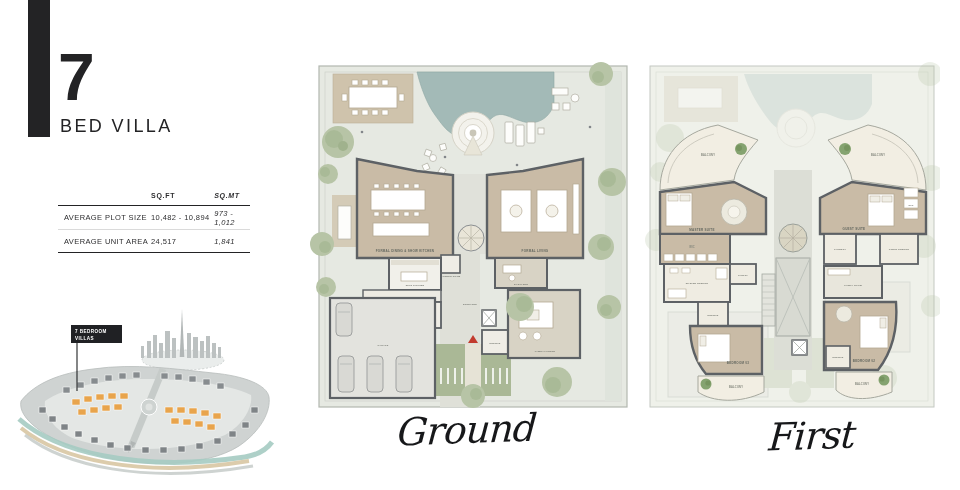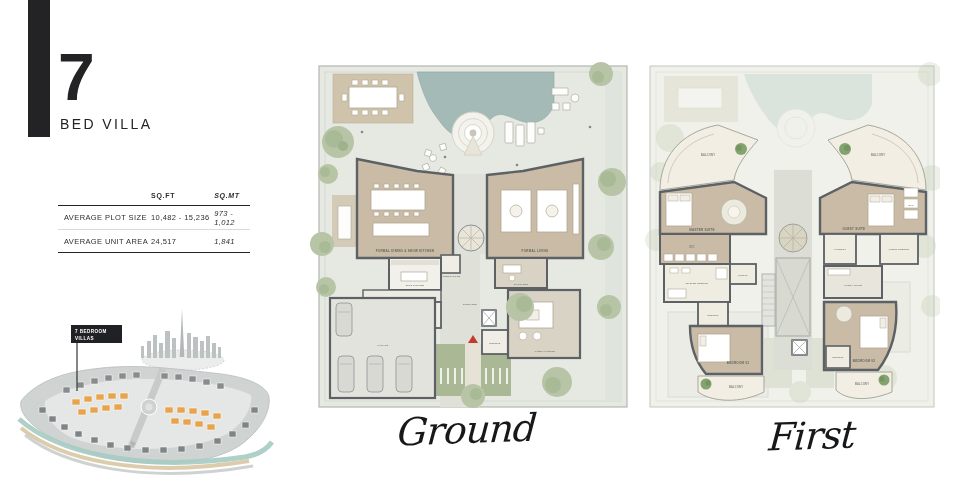--- a/index.html
+++ b/index.html
@@ -3,21 +3,21 @@
 <meta charset="utf-8">
 <style>
   html,body{margin:0;padding:0;background:#ffffff;}
   #page{position:relative;width:960px;height:490px;background:#ffffff;overflow:hidden;
         font-family:"Liberation Sans",sans-serif;color:#232325;}
   .abs{position:absolute;}
 
   
   #accent-bar{left:28px;top:0;width:22px;height:137px;background:#232325;}
   #big-number{left:58px;top:44px;font-size:66px;font-weight:600;line-height:1;letter-spacing:0;}
-  #subtitle{left:60px;top:116px;font-size:14px;font-weight:500;letter-spacing:2.4px;}
+  #subtitle{left:60px;top:116px;font-size:18px;font-weight:500;letter-spacing:2.4px;}
 
   
   #spec-table{left:26px;top:186px;width:224px;font-size:7.5px;letter-spacing:.4px;color:#2d2d2f;}
   .tr{display:flex;align-items:center;margin-left:32px;}
   .c0{width:108px;padding-left:6px;box-sizing:border-box;}
   .c1{width:74px;}
   .c2{width:42px;font-style:italic;}
   .th{height:19px;font-weight:700;font-size:7px;letter-spacing:.7px;border-bottom:1.6px solid #232325;}
   .r1{height:23px;border-bottom:1px solid #dadada;}
   .r2{height:22px;border-bottom:1.6px solid #232325;}
@@ -42,21 +42,21 @@
   <div id="subtitle" class="abs">BED VILLA</div>
 
   <div id="spec-table" class="abs">
     <div class="tr th">
       <div class="c0"></div>
       <div class="c1">SQ.FT</div>
       <div class="c2">SQ.MT</div>
     </div>
     <div class="tr r1">
       <div class="c0">AVERAGE PLOT SIZE</div>
-      <div class="c1">10,482 - 15,236</div>
+      <div class="c1">10,482 - 10,894</div>
       <div class="c2">973 - 1,012</div>
     </div>
     <div class="tr r2">
       <div class="c0">AVERAGE UNIT AREA</div>
       <div class="c1">24,517</div>
       <div class="c2">1,841</div>
     </div>
   </div>
 
   <svg class="abs" style="left:15px;top:303px" width="265" height="185" viewBox="0 0 265 185">

